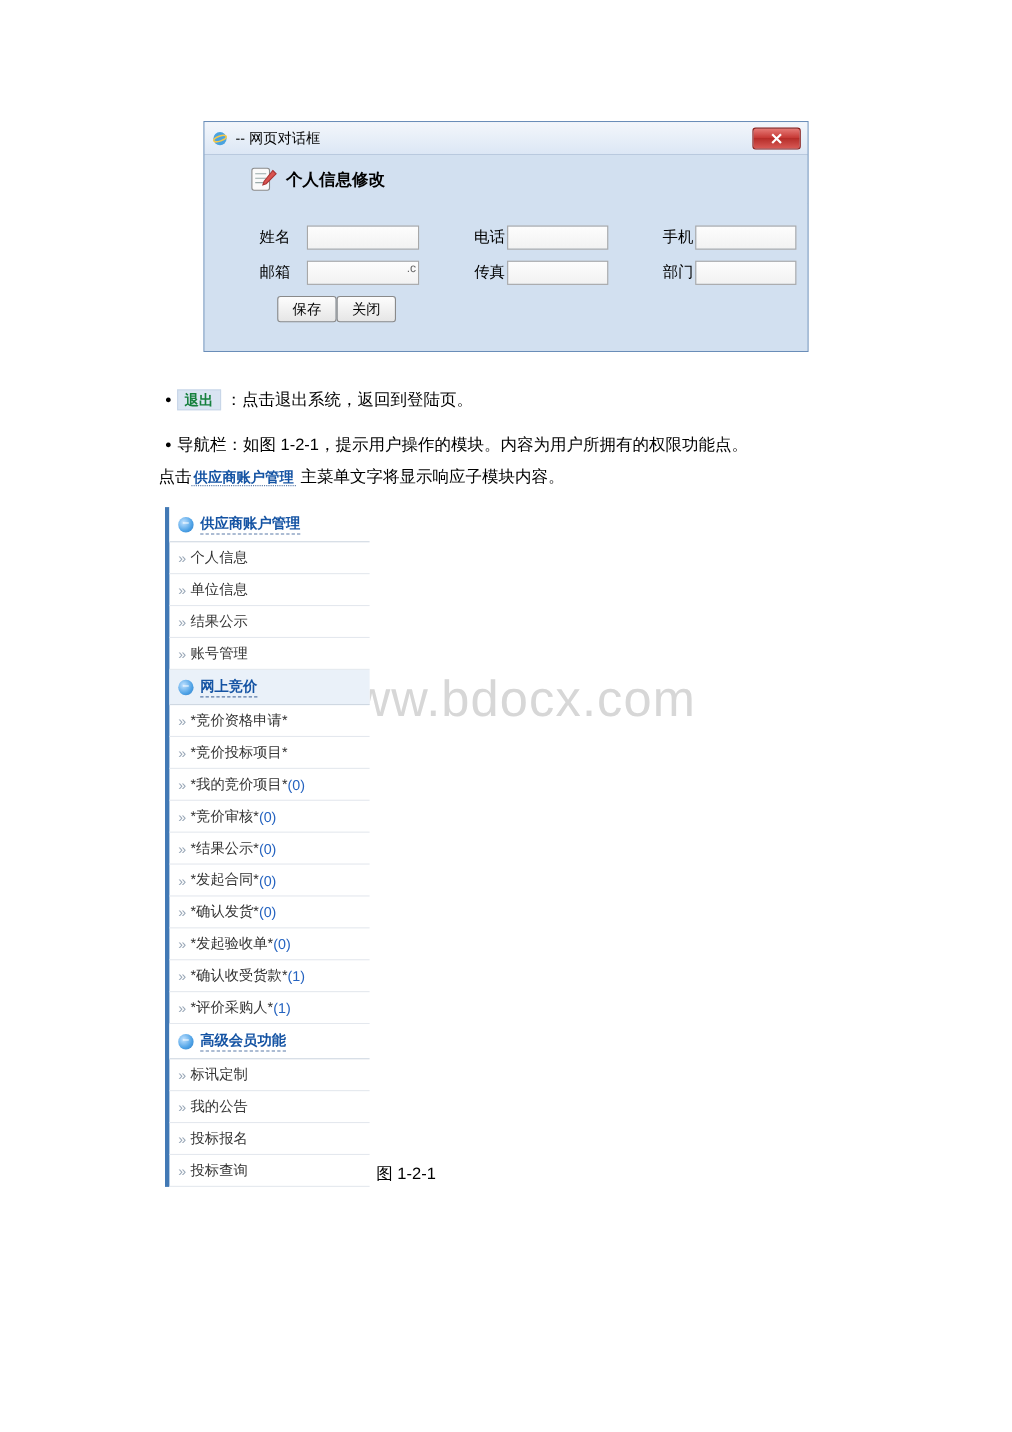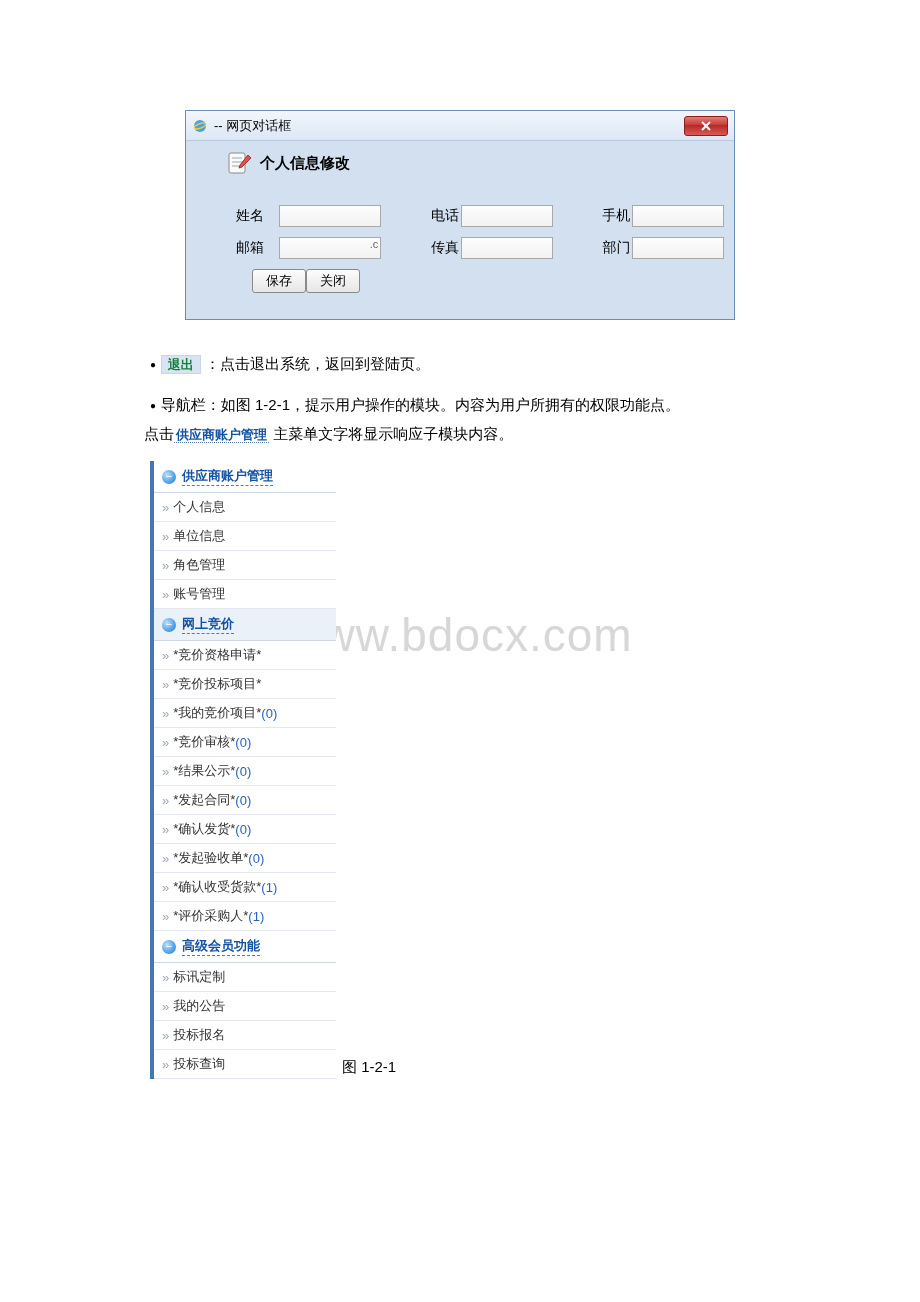--- a/index.html
+++ b/index.html
@@ -279,21 +279,21 @@
         <div class="nav-item">
           <span class="chev">»</span>
           <span class="txt">个人信息</span>
         </div>
         <div class="nav-item">
           <span class="chev">»</span>
           <span class="txt">单位信息</span>
         </div>
         <div class="nav-item">
           <span class="chev">»</span>
-          <span class="txt">角色管理</span>
+          <span class="txt">结果公示</span>
         </div>
         <div class="nav-item">
           <span class="chev">»</span>
           <span class="txt">账号管理</span>
         </div>
         <div class="group-head active">
           <span class="collapse-dot">−</span>
           <span class="group-title">网上竞价</span>
         </div>
         <div class="nav-item">

